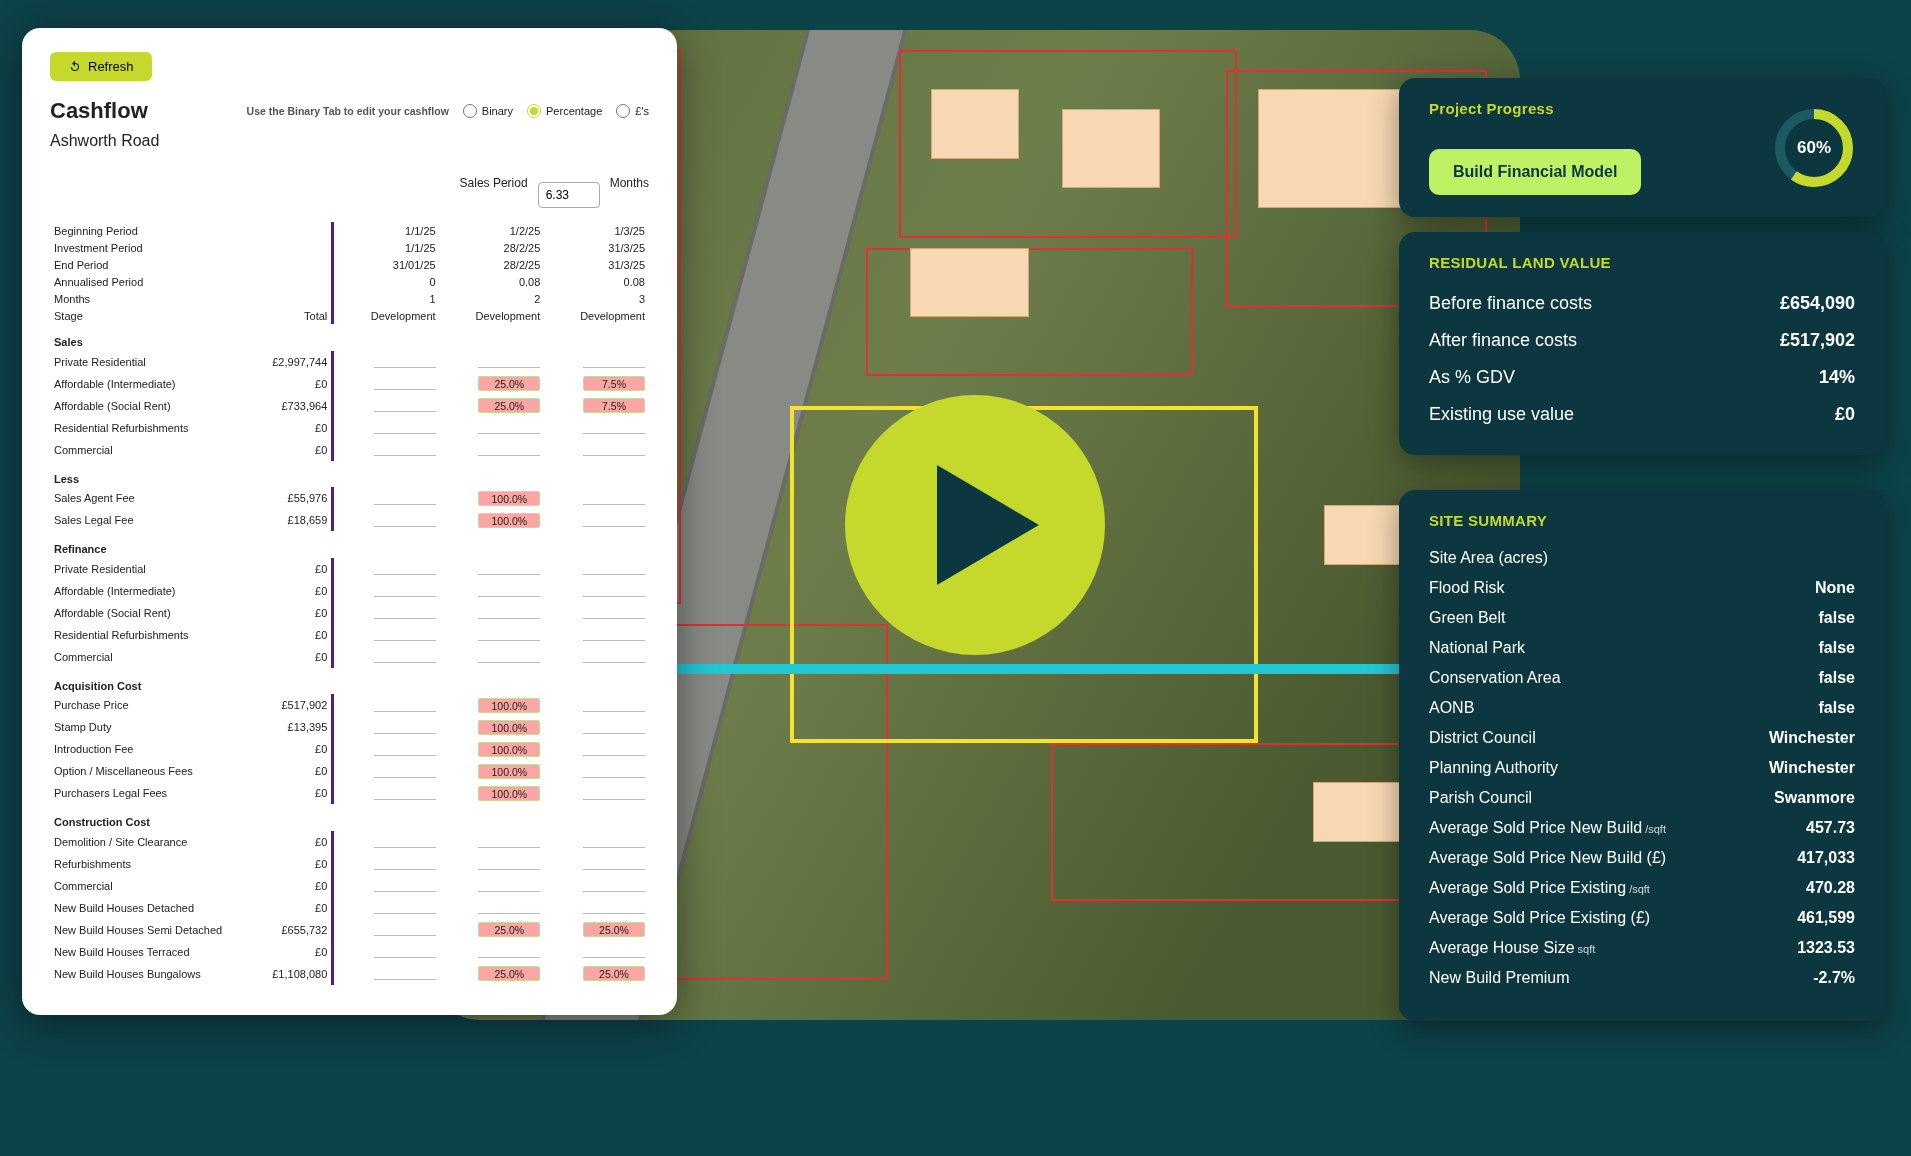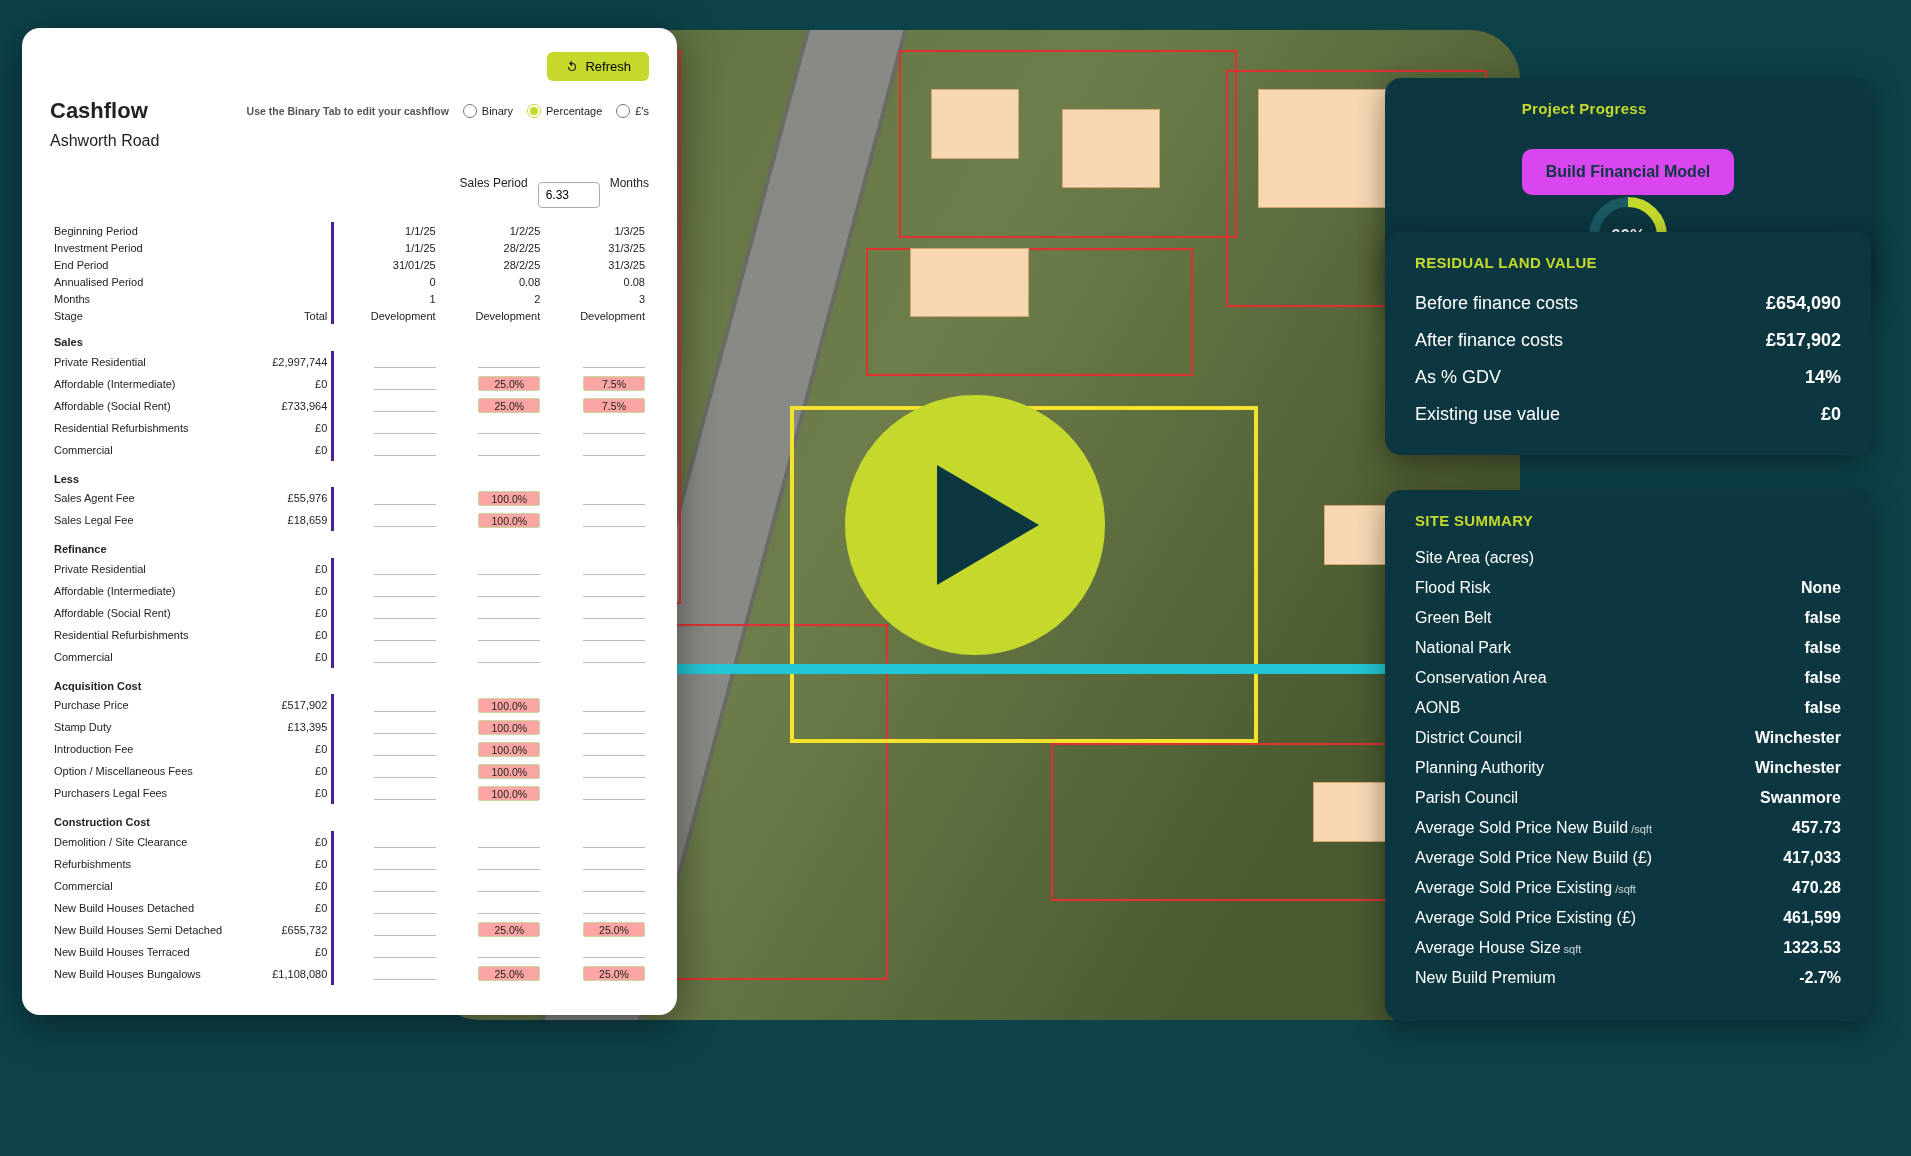--- a/index.html
+++ b/index.html
@@ -66,21 +66,21 @@
     left: 22px; top: 28px;
     width: 655px;
     background: #fff;
     border-radius: 18px;
     padding: 24px 28px 30px;
     box-shadow: 0 8px 40px rgba(0,0,0,.45);
     color: #222;
     font-size: 12px;
   }
   .cf-top {
-    display: flex; justify-content: flex-end; align-items: center; gap: 14px;
+    display: flex; justify-content: flex-start; align-items: center; gap: 14px;
     margin-bottom: 6px;
   }
   .refresh-btn {
     background: #c5d92c;
     border: none;
     border-radius: 6px;
     padding: 7px 18px;
     font-size: 13px;
     font-weight: 500;
     display: inline-flex; align-items: center; gap: 6px;
@@ -142,36 +142,35 @@
   .cell-input.filled {
     background: #fca5a5;
     border: 1px solid #c8d89f;
     border-radius: 2px;
     padding: 0 6px;
   }
 
   
   .panel {
     position: absolute;
-    right: 40px;
+    right: 26px;
     background: #0c3640;
     color: #fff;
     border-radius: 16px;
     padding: 22px 30px;
     box-shadow: 0 8px 30px rgba(0,0,0,.4);
-    flex-direction: column;
   }
   .panel h4 { color: #c5d92c; font-size: 15px; font-weight: 600; margin-bottom: 14px; letter-spacing: .3px; }
   .progress-panel {
     top: 78px; width: 486px;
     display: flex; justify-content: space-between; align-items: center;
   }
   .progress-left { display: flex; flex-direction: column; gap: 18px; }
   .build-btn {
-    background: #d946ef; color: #0c3640; border: none; border-radius: 10px;
+    background: #bef264; color: #0c3640; border: none; border-radius: 10px;
     padding: 14px 24px; font-size: 16px; font-weight: 600; cursor: pointer;
   }
   .progress-ring {
     position: relative; width: 82px; height: 82px;
   }
   .progress-ring svg { transform: rotate(-90deg); }
   .progress-ring .pct {
     position: absolute; inset: 0; display: flex; align-items: center; justify-content: center;
     font-size: 17px; font-weight: 700;
   }

